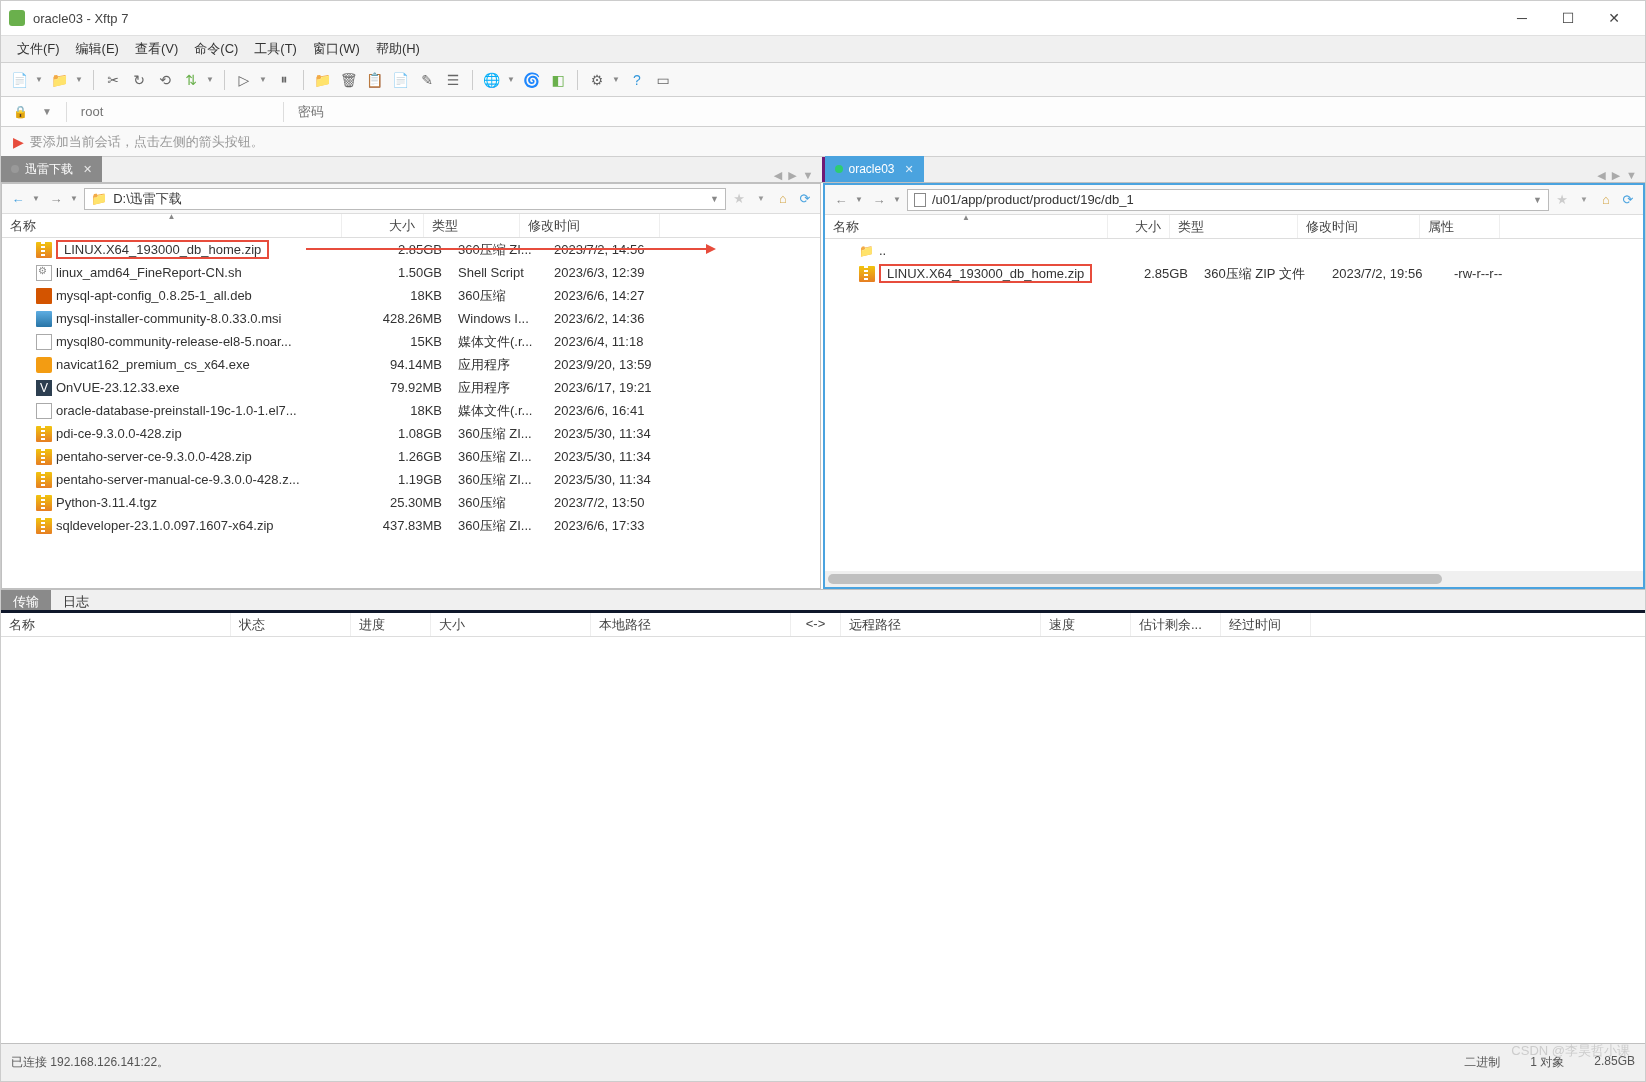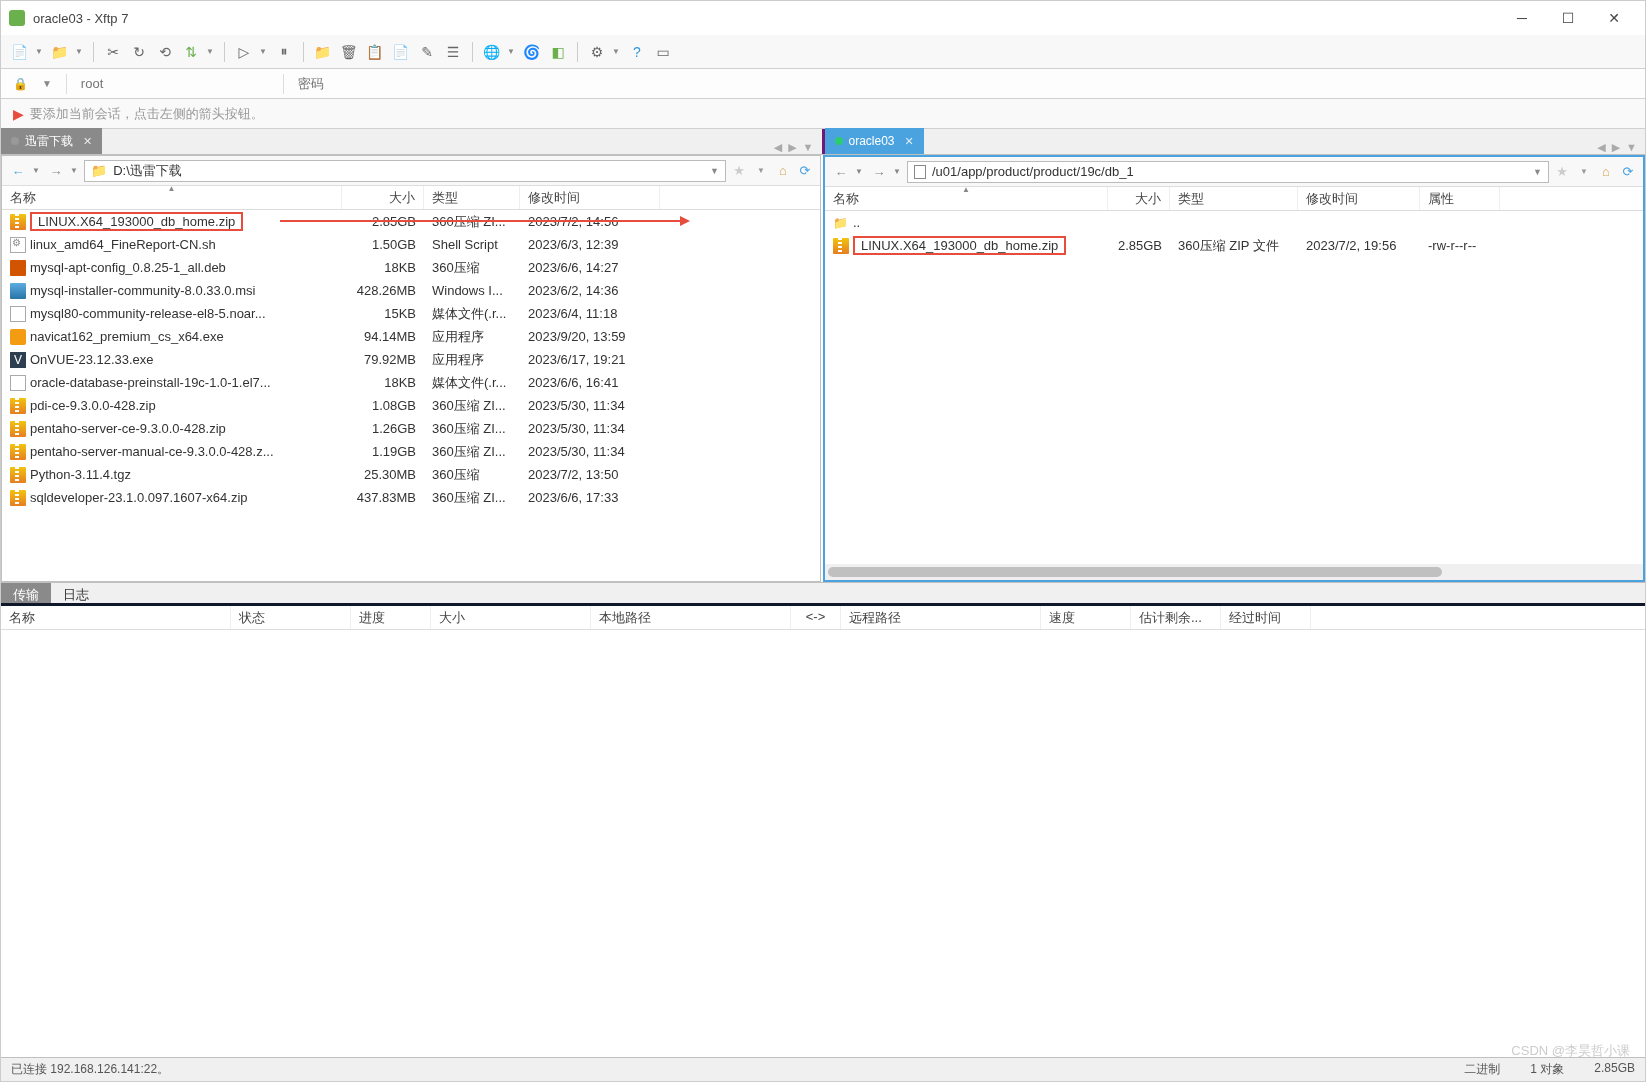--- a/index.html
+++ b/index.html
@@ -73,21 +73,21 @@
 .navicons span { width: 18px; height: 18px; display: flex; align-items: center; justify-content: center; color: #999; cursor: pointer; font-size: 13px; }
 .navicons .home { color: #d4a74a; }
 .navicons .refresh { color: #4aa3df; }
 
 
 .listhead { height: 24px; display: flex; background: #fff; border-bottom: 1px solid #ddd; font-size: 13px; color: #444; }
 .listhead > div { padding: 3px 8px; border-right: 1px solid #eee; position: relative; }
 .sort-ind { position: absolute; top: -2px; left: 50%; transform: translateX(-50%); font-size: 8px; color: #888; }
 
 
-.filelist { flex: 1; overflow-y: auto; overflow-x: hidden; background: #fff; position: relative; }
+.filelist { flex: 1; overflow-y: auto; overflow-x: hidden; background: #fff; position: relative; margin-left: 26px; }
 .filerow { height: 23px; display: flex; align-items: center; font-size: 13px; color: #333; cursor: pointer; white-space: nowrap; }
 .filerow > div { padding: 0 8px; overflow: hidden; text-overflow: ellipsis; }
 .filerow .icon { width: 16px; height: 16px; margin-right: 4px; display: inline-flex; align-items: center; justify-content: center; font-size: 12px; flex-shrink: 0; }
 .highlight-box { border: 2px solid #e74c3c; padding: 0 !important; }
 .highlight-box > span { padding: 0 6px; display: inline-block; }
 
 
 .left .col-name { width: 340px; display: flex; align-items: center; }
 .left .col-size { width: 82px; text-align: right; }
 .left .col-type { width: 96px; }
@@ -111,21 +111,21 @@
 
 
 .bottom-tabs { height: 24px; background: #f0f0f0; display: flex; border-top: 1px solid #c0c0c0; border-bottom: 3px solid #0f172a; }
 .bottom-tabs span { padding: 3px 12px; font-size: 13px; cursor: pointer; }
 .bottom-tabs span.active { background: #8a8a8a; color: #fff; }
 .transfer-head { height: 24px; background: #fff; display: flex; border-bottom: 1px solid #ddd; font-size: 13px; color: #444; }
 .transfer-head > div { padding: 3px 8px; border-right: 1px solid #eee; }
 .transfer-body { flex: 1; background: #fff; }
 
 
-.statusbar { height: 24px; background: #f0f0f0; border-top: 1px solid #c0c0c0; display: flex; align-items: center; padding: 0 10px; font-size: 12px; color: #555; gap: 20px; }
+.statusbar { height: 38px; background: #f0f0f0; border-top: 1px solid #c0c0c0; display: flex; align-items: center; padding: 0 10px; font-size: 12px; color: #555; gap: 20px; }
 .statusbar .sb-right { margin-left: auto; display: flex; gap: 30px; }
 .watermark { position: absolute; right: 16px; bottom: 22px; color: #ccc; font-size: 13px; pointer-events: none; }
 
 
 .i-zip { background: linear-gradient(#f1c40f,#e67e22); width: 14px; height: 16px; border-radius: 1px; position: relative; }
 .i-zip::after { content: ""; position: absolute; left: 5px; top: 0; width: 4px; height: 16px; background: repeating-linear-gradient(#fff 0 2px, transparent 2px 4px); }
 .i-sh { width: 14px; height: 16px; border: 1px solid #aaa; background: #fff; position: relative; }
 .i-sh::after { content: "⚙"; position: absolute; top: -1px; left: 1px; font-size: 10px; color: #888; }
 .i-deb { width: 14px; height: 16px; background: #d35400; border-radius: 1px; }
 .i-msi { width: 14px; height: 16px; background: linear-gradient(#5dade2,#2874a6); border-radius: 1px; }
@@ -142,20 +142,29 @@
   <div class="titlebar">
     <div class="app-icon"></div>
     <div class="title">oracle03 - Xftp 7</div>
     <div class="wincontrols">
       <span class="min"></span>
       <span class="max"></span>
       <span class="close"></span>
     </div>
   </div>
 
+  <div class="menubar">
+    <span>文件(F)</span>
+    <span>编辑(E)</span>
+    <span>查看(V)</span>
+    <span>命令(C)</span>
+    <span>工具(T)</span>
+    <span>窗口(W)</span>
+    <span>帮助(H)</span>
+  </div>
 
   <div class="toolbar">
     <span class="tb-btn folder-new green"></span>
       <span class="tb-dropdown">▼</span>
     <span class="tb-btn folder-open"></span>
       <span class="tb-dropdown">▼</span>
     <span class="tb-sep"></span>
     <span class="tb-btn">✂</span>
     <span class="tb-btn">↻</span>
     <span class="tb-btn">⟲</span>

